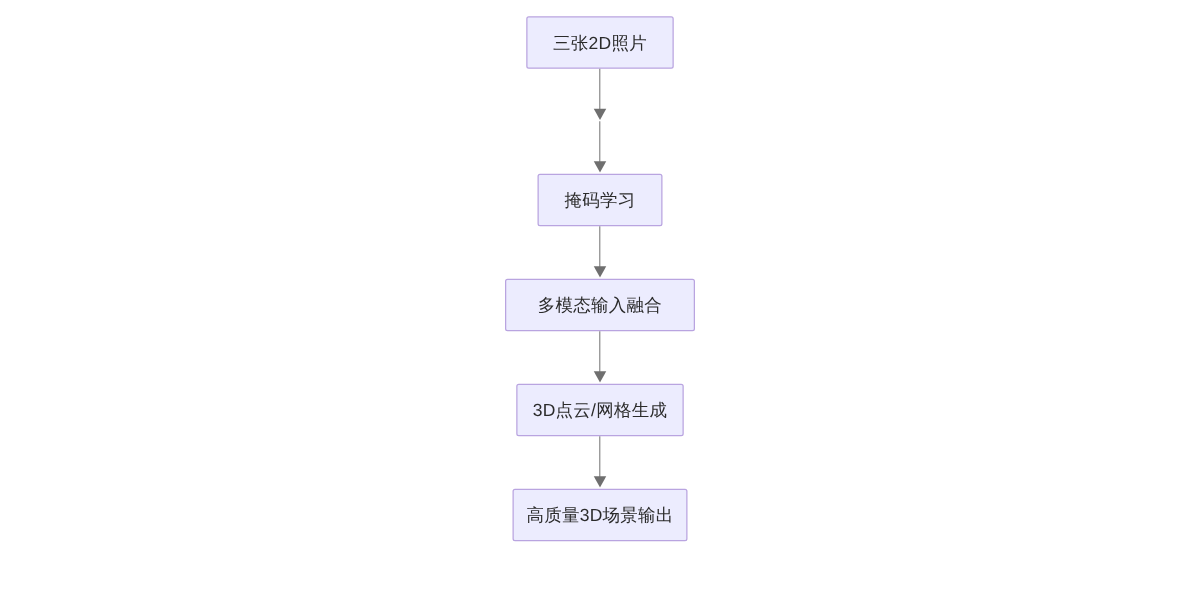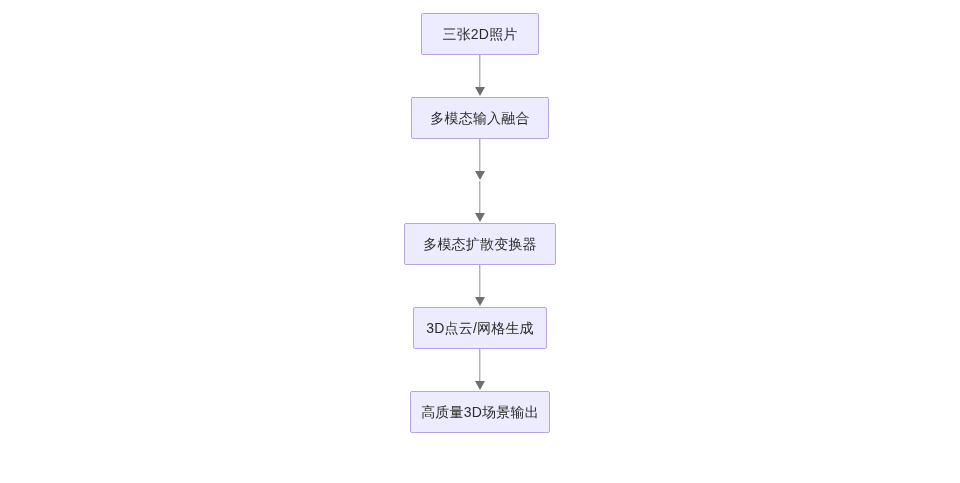--- a/index.html
+++ b/index.html
@@ -103,37 +103,37 @@
 
     <div class="node w1">
       <span class="node-label">三张2D照片</span>
     </div>
 
     <div class="connector">
       <span class="line"></span>
       <span class="arrowhead"></span>
     </div>
 
-    <div class="node w2">
-      <span class="node-label">多模态输入融合</span>
+
+    <div class="connector">
+      <span class="line"></span>
+      <span class="arrowhead"></span>
+    </div>
+
+    <div class="node w3">
+      <span class="node-label">掩码学习</span>
     </div>
 
     <div class="connector">
       <span class="line"></span>
       <span class="arrowhead"></span>
     </div>
 
-
-    <div class="connector">
-      <span class="line"></span>
-      <span class="arrowhead"></span>
-    </div>
-
     <div class="node w4">
-      <span class="node-label">多模态扩散变换器</span>
+      <span class="node-label">多模态输入融合</span>
     </div>
 
     <div class="connector">
       <span class="line"></span>
       <span class="arrowhead"></span>
     </div>
 
     <div class="node w5">
       <span class="node-label">3D点云/网格生成</span>
     </div>

